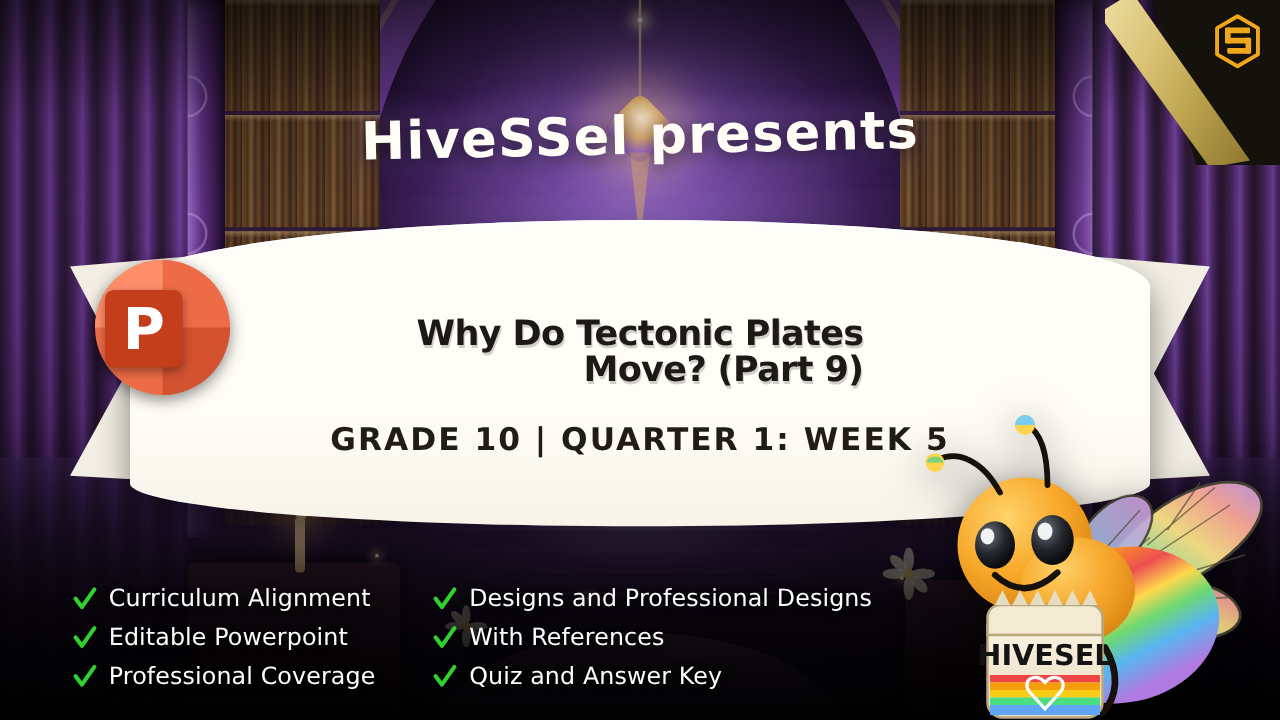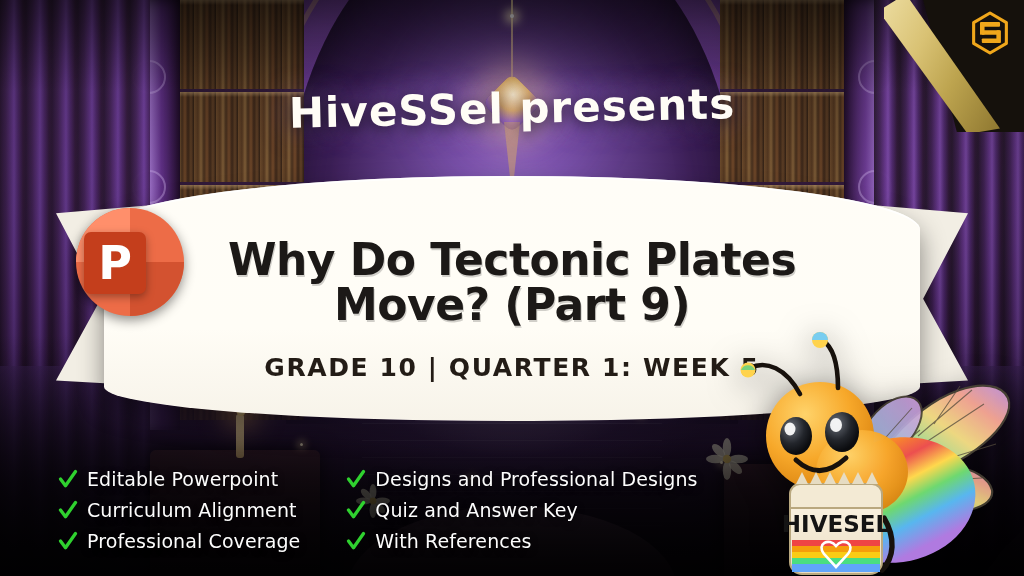--- a/index.html
+++ b/index.html
@@ -124,22 +124,22 @@
   .tail.left  { left:0;  clip-path:polygon(0 6%, 100% 0, 100% 100%, 0 96%, 34% 52%); }
   .tail.right { right:0; clip-path:polygon(0 0, 100% 6%, 66% 52%, 100% 96%, 0 100%); }
   .banner { position:absolute; left:48px; right:48px; top:0; height:245px;
     background:linear-gradient(180deg,#fffdf7 0%,#fffdf6 62%,#f7f3e9 100%);
     border-radius:50% 50% 50% 50% / 22% 22% 14% 14%;
     box-shadow:0 12px 26px rgba(0,0,0,.45), 0 2px 0 rgba(255,255,255,.8) inset; }
 
   .banner-content { position:absolute; inset:0; display:flex; flex-direction:column;
     align-items:center; justify-content:center; padding:46px 90px 24px; }
 
-  .title { color:#1c1917; font-weight:900; font-size:44px; line-height:1.03;
-    text-align:center; letter-spacing:-.5px; font-family:"DejaVu Sans", sans-serif;
+  .title { color:#1c1917; font-weight:900; font-size:28px; line-height:1.03;
+    text-align:right; letter-spacing:-.5px; font-family:"DejaVu Sans", sans-serif;
     text-shadow:1px 2px 0 rgba(0,0,0,.18); }
   .subtitle { margin-top:26px; color:#231c16; font-weight:700; font-size:25px;
     letter-spacing:1.6px; text-align:center; font-family:"DejaVu Sans", sans-serif; }
 
   
   .presents { position:absolute; left:50%; top:84px; transform:translateX(-50%) rotate(-1.2deg);
     color:#fffdf6; font-size:42px; font-weight:700; letter-spacing:1px; white-space:nowrap;
     font-family:"DejaVu Sans", sans-serif;
     text-shadow:0 3px 16px rgba(0,0,0,.75), 0 0 30px rgba(200,150,255,.5); }
 
@@ -302,54 +302,54 @@
     </div>
   </div>
 
   <div class="features">
 
     <div class="fcol">
       <div class="fitem">
         <svg class="check" viewBox="0 0 24 24">
           <path d="M3 12 L9 20 L21 3" fill="none" stroke="#2FD12F" stroke-width="4" stroke-linecap="round" stroke-linejoin="round"></path>
         </svg>
+        <span class="ftext">Curriculum Alignment</span>
+      </div>
+      <div class="fitem">
+        <svg class="check" viewBox="0 0 24 24">
+          <path d="M3 12 L9 20 L21 3" fill="none" stroke="#2FD12F" stroke-width="4" stroke-linecap="round" stroke-linejoin="round"></path>
+        </svg>
         <span class="ftext">Editable Powerpoint</span>
       </div>
       <div class="fitem">
         <svg class="check" viewBox="0 0 24 24">
           <path d="M3 12 L9 20 L21 3" fill="none" stroke="#2FD12F" stroke-width="4" stroke-linecap="round" stroke-linejoin="round"></path>
         </svg>
-        <span class="ftext">Curriculum Alignment</span>
-      </div>
-      <div class="fitem">
-        <svg class="check" viewBox="0 0 24 24">
-          <path d="M3 12 L9 20 L21 3" fill="none" stroke="#2FD12F" stroke-width="4" stroke-linecap="round" stroke-linejoin="round"></path>
-        </svg>
         <span class="ftext">Professional Coverage</span>
       </div>
     </div>
 
     <div class="fcol">
       <div class="fitem">
         <svg class="check" viewBox="0 0 24 24">
           <path d="M3 12 L9 20 L21 3" fill="none" stroke="#2FD12F" stroke-width="4" stroke-linecap="round" stroke-linejoin="round"></path>
         </svg>
         <span class="ftext">Designs and Professional Designs</span>
       </div>
       <div class="fitem">
         <svg class="check" viewBox="0 0 24 24">
           <path d="M3 12 L9 20 L21 3" fill="none" stroke="#2FD12F" stroke-width="4" stroke-linecap="round" stroke-linejoin="round"></path>
         </svg>
+        <span class="ftext">With References</span>
+      </div>
+      <div class="fitem">
+        <svg class="check" viewBox="0 0 24 24">
+          <path d="M3 12 L9 20 L21 3" fill="none" stroke="#2FD12F" stroke-width="4" stroke-linecap="round" stroke-linejoin="round"></path>
+        </svg>
         <span class="ftext">Quiz and Answer Key</span>
-      </div>
-      <div class="fitem">
-        <svg class="check" viewBox="0 0 24 24">
-          <path d="M3 12 L9 20 L21 3" fill="none" stroke="#2FD12F" stroke-width="4" stroke-linecap="round" stroke-linejoin="round"></path>
-        </svg>
-        <span class="ftext">With References</span>
       </div>
     </div>
   </div>
 
   <div class="bee">
     <svg viewBox="0 0 286 250">
       <defs>
         <linearGradient id="wingR" x1="0" y1="1" x2="1" y2="0">
           <stop offset="0%" stop-color="#7fd4ee"></stop>
             <stop offset="26%" stop-color="#9ae8a6"></stop>

